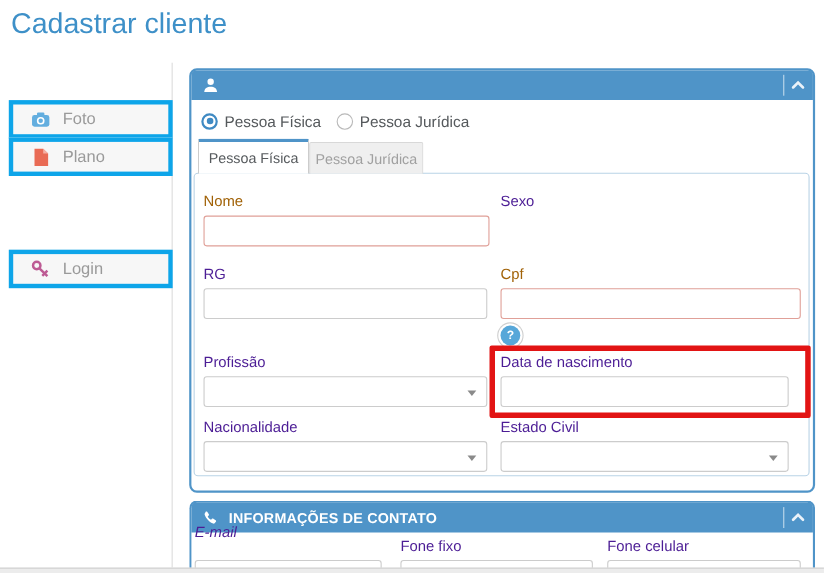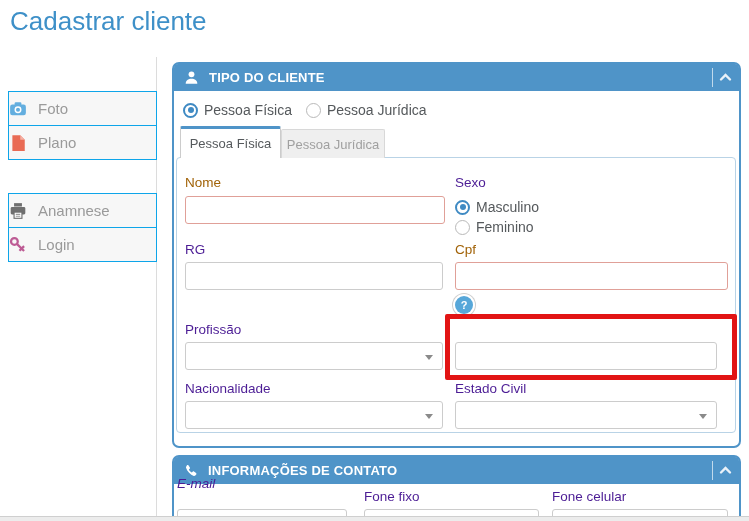--- a/index.html
+++ b/index.html
@@ -5,21 +5,21 @@
   * { margin:0; padding:0; box-sizing:border-box; }
   html,body { width:749px; height:521px; background:#fff; overflow:hidden;
     font-family:"Liberation Sans","DejaVu Sans",sans-serif; }
   .page { position:relative; width:749px; height:465px; }
 
   .page-title { position:absolute; left:10px; top:6px; font-size:26px; color:#3e90c8; font-weight:400; }
 
   
   .side-line { position:absolute; left:156px; top:57px; width:1px; height:459px; background:#dcdcdc; z-index:0; }
   .side-item { position:absolute; left:8px; width:149px; height:35px; background:#f7f7f7;
-    border:1px solid #0ea5e9; display:flex; align-items:center; gap:11px; 
+    border:4px solid #0ea5e9; display:flex; align-items:center; gap:11px; padding-left:16px;
     color:#9a9a9a; font-size:15px; cursor:pointer; z-index:1; }
   .side-item.active { background:#fff; color:#555; border-left:3px solid #4f94c8;
     border-top:1px solid #4f94c8; border-right-color:#fff; padding-left:14px; }
   .side-item .ic { width:18px; height:18px; flex:0 0 18px; display:inline-flex; }
 
   
   .panel { position:absolute; left:172px; width:569px; background:#fff;
     border:2px solid #4f94c8; border-radius:7px; }
   .panel-hdr { height:27px; background:#4f94c8; display:flex; align-items:center;
     color:#fff; border-radius:4px 4px 0 0; position:relative; }
@@ -90,50 +90,38 @@
   </div>
   <div class="side-item" style="top:125px">
     <span class="ic">
       <svg viewBox="0 0 16 16" width="18" height="18">
           <path d="M3 1h7l4 4v10H3z" fill="#e96b55"></path>
           <path d="M10 1l4 4h-4z" fill="#f5b0a4"></path>
         </svg>
     </span>
     <span>Plano</span>
   </div>
-  <div class="side-item" style="top:193px">
-    <span class="ic">
-      <svg viewBox="0 0 16 16" width="18" height="18">
-          <path d="M4.5 1h7v3h-7z" fill="#6f6f6f"></path>
-          <rect x="1.5" y="4.5" width="13" height="6.5" rx="1.2" fill="#6f6f6f"></rect>
-          <rect x="4.5" y="9" width="7" height="5.5" fill="#fff" stroke="#6f6f6f"></rect>
-          <path d="M6 11h4M6 12.7h4" stroke="#9a9a9a"></path>
-        </svg>
-    </span>
-    <span>Anamnese</span>
-  </div>
   <div class="side-item" style="top:227px">
     <span class="ic">
       <svg viewBox="0 0 16 16" width="18" height="18">
           <circle cx="4.8" cy="4.8" r="3" fill="none" stroke="#bd5b94" stroke-width="2"></circle>
           <path d="M7.2 7.2l6.2 6.2M11.2 11.2l2.2-2.2M9.3 13.1l1.9-1.9" stroke="#bd5b94" stroke-width="2" fill="none"></path>
         </svg>
     </span>
     <span>Login</span>
   </div>
 
   <div class="panel" style="top:62px; height:386px;">
     <div class="panel-hdr">
       <span class="hic">
         <svg viewBox="0 0 16 16" width="15" height="15">
             <circle cx="8" cy="4.6" r="3.1" fill="#fff"></circle>
             <path d="M1.8 14.6c0-3.4 2.8-5.2 6.2-5.2s6.2 1.8 6.2 5.2z" fill="#fff"></path>
           </svg>
       </span>
-      <span class="ttl">TIPO DO CLIENTE</span>
       <span class="hdr-div"></span>
       <span class="collapse">
         <svg width="13" height="13" viewBox="0 0 13 13">
             <polyline points="2,8.5 6.5,4 11,8.5" stroke="#eaf2f9" stroke-width="2.4" fill="none" stroke-linecap="round"></polyline>
           </svg>
       </span>
     </div>
   </div>
 
   <div class="radio-row">
@@ -154,33 +142,24 @@
   <div class="flabel req" style="left:185px; top:175px;">Nome</div>
   <input class="tinput invalid" style="left: 185px; top: 196px; width: 260px;" value="">
   <div class="flabel" style="left:185px; top:242px;">RG</div>
   <input class="tinput" style="left: 185px; top: 262px; width: 258px;" value="">
   <div class="flabel" style="left:185px; top:322px;">Profissão</div>
   <div class="selbox" style="left:185px; top:342px; width:258px;"></div>
   <div class="flabel" style="left:185px; top:381px;">Nacionalidade</div>
   <div class="selbox" style="left:185px; top:401px; width:258px;"></div>
 
   <div class="flabel" style="left:455px; top:175px;">Sexo</div>
-  <div class="rstack" style="position:absolute; left:455px; top:199px; font-size:14px; color:#55595c;">
-    <span class="radio-opt">
-      <span class="rdot sel"></span>
-      <span>Masculino</span>
-    </span>
-    <span class="radio-opt">
-      <span class="rdot"></span>
-      <span>Feminino</span>
-    </span>
-  </div>
   <div class="flabel req" style="left:455px; top:242px;">Cpf</div>
   <input class="tinput invalid" style="left: 455px; top: 262px; width: 273px;" value="">
   <div class="help-ic">?</div>
+  <div class="flabel" style="left:455px; top:322px;">Data de nascimento</div>
   <input class="tinput" style="left: 455px; top: 342px; width: 262px;" value="">
   <div class="flabel" style="left:455px; top:381px;">Estado Civil</div>
   <div class="selbox" style="left:455px; top:401px; width:262px;"></div>
 
   <div class="red-annotation"></div>
 
   <div class="panel" style="top:455px; height:70px; border-radius:7px 7px 0 0; border-bottom:none;">
     <div class="panel-hdr">
       <span class="hic">
         <svg viewBox="0 0 16 16" width="14" height="14">

